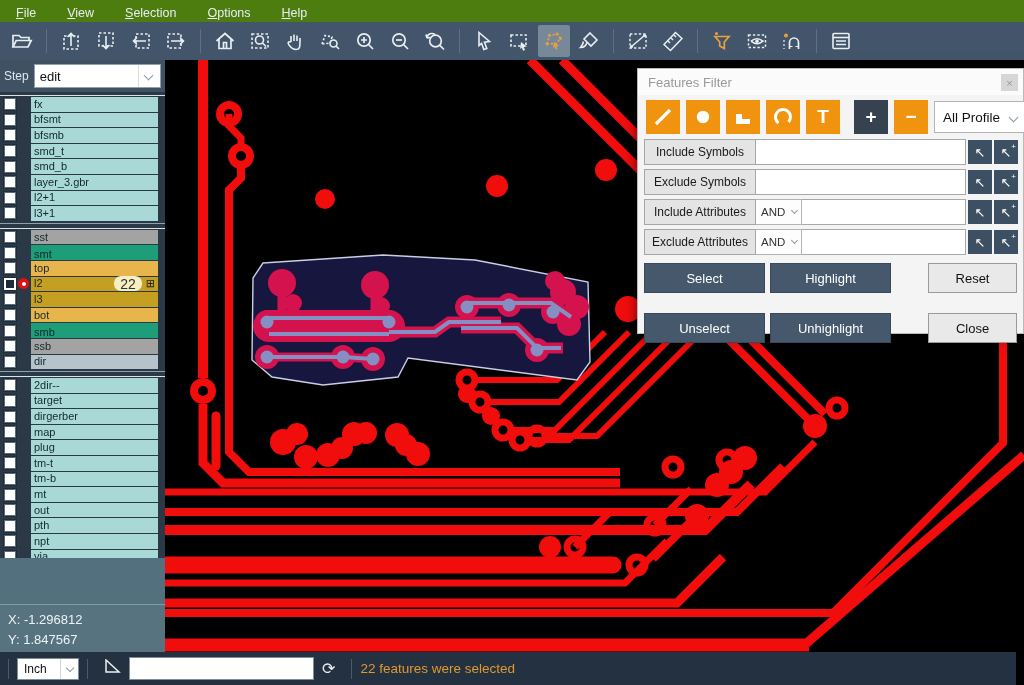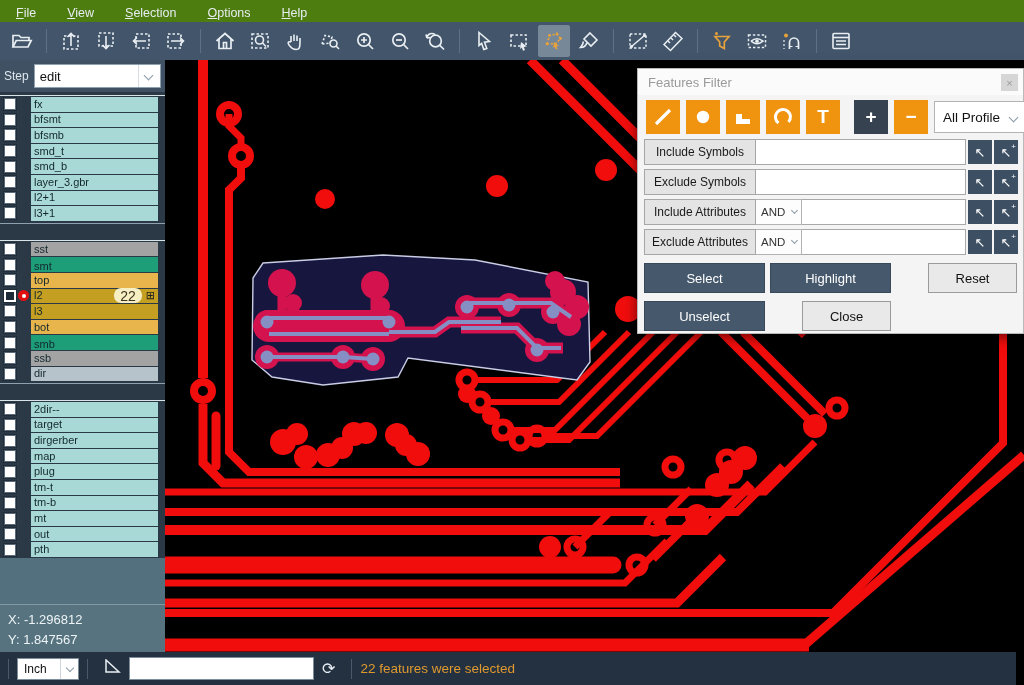--- a/index.html
+++ b/index.html
@@ -19,21 +19,21 @@
   .tbtn svg { display:block; }
 
   
   #sidebar { position:absolute; left:0; top:60px; width:165px; height:592px; background:#2b3947; }
   #steprow { height:32px; background:#3f5162; display:flex; align-items:center; padding:0 4px; }
   #steprow .lbl { color:#dfe7ee; font-size:12px; margin-right:5px; }
   .ddl { background:#fff; border:1px solid #8fa1af; height:24px; flex:1; display:flex; align-items:center; font-size:13px; color:#111; padding-left:5px; position:relative; }
   .chev { width:7px; height:7px; border-right:1.6px solid #8a9aa6; border-bottom:1.6px solid #8a9aa6; transform:rotate(45deg); position:absolute; right:8px; top:7px; }
   .ddl .chevbox { position:absolute; right:0; top:0; width:22px; height:100%; border-left:1px solid #d7dde2; }
   #layer-list { padding-top:3px; }
-  .lgroup { border-top:1px solid #d9e4e8; border-bottom:1px solid #8fa1af; margin-bottom:16px; padding:1px 0; }
+  .lgroup { border-top:1px solid #d9e4e8; border-bottom:1px solid #8fa1af; margin-bottom:4px; padding:1px 0; }
   .lrow { display:flex; align-items:center; height:14.6px; margin-bottom:1px; }
   .cb { width:12px; height:12px; background:#fff; border:1px solid #5a6a78; outline:1px solid #202c38; margin-left:4px; flex:none; }
   .cb.checked { background:#1c2a3a; border:2px solid #fff; }
   .gap { width:15px; height:14px; flex:none; position:relative; }
   .adot { position:absolute; left:2px; top:1.5px; width:11px; height:11px; border-radius:50%; background:#e11010; }
   .adot::after { content:""; position:absolute; left:3.5px; top:3.5px; width:4px; height:4px; border-radius:50%; background:#fff; }
   .cell { flex:1; height:14.6px; margin-right:7px; font-size:11px; color:#13282e; display:flex; align-items:center; padding:0 3px; line-height:1; }
   .c-teal { background:#a9d9d6; } .c-white { background:#a3a3a3; } .c-green { background:#1d9d78;align-items:flex-end; }
   .c-gold { background:#e7b54b; } .c-darkgold { background:#c59f21; } .c-gray { background:#b7c3cb; }
   .badge { margin-left:auto; background:#f6efc4; border-radius:7px; font-size:14px; color:#3a3320; padding:0.5px 6px; }
@@ -53,21 +53,21 @@
   .obtn.dark { background:#36424f; margin-left:8px; }
   .obtn.minus { margin-left:0; }
   #profile { margin-left:auto; margin-right:1px; width:92px; height:32px; background:#fff; border:1px solid #b3b3b3; font-size:13.5px; color:#111; display:flex; align-items:center; padding-left:8px; position:relative; flex:none; }
   .frow { display:flex; align-items:center; height:26px; margin:0 5px 4px 6px; }
   .flabel { width:112px; height:26px; background:#e4e4e4; border:1px solid #a6a6a6; font-size:12px; color:#1a1a1a; display:flex; align-items:center; justify-content:center; flex:none; }
   .andbox { width:46px; height:26px; background:#fdfdfd; border:1px solid #b3b3b3; border-left:none; font-size:11.5px; color:#333; display:flex; align-items:center; padding-left:5px; position:relative; flex:none; }
   .andbox .chev { right:4px; top:8px; width:5px; height:5px; }
   .finput { flex:1; height:26px; border:1px solid #a8a8a8; border-left:none; background:#fff; font-size:12px; padding:0 4px; outline:none; font-family:"Liberation Sans",sans-serif; }
   .abtn { width:24px; height:24px; background:#3d4f63; color:#fff; font-size:13px; margin-left:2px; display:flex; align-items:center; justify-content:center; flex:none; position:relative; }
   .abtn sup { font-size:8px; position:absolute; right:2px; top:2px; }
-  #dlg-buttons { display:grid; grid-template-columns:1fr 1fr 1fr; gap:8px 5px; margin:8px 6px 0 6px; }
+  #dlg-buttons { display:grid; grid-template-columns:1fr 1fr 1fr; gap:20px 5px; margin:8px 6px 0 6px; }
   .dbtn { height:30px; font-size:13px; display:flex; align-items:center; justify-content:center; }
   .dbtn.navy { background:#46586c; color:#fff; border:1px solid #39485a; }
   .dbtn.light { background:#e9e9e9; color:#111; border:1px solid #9a9a9a;margin-left:32px; }
 
   
   #statusbar { position:absolute; left:0; top:652px; width:1016px; height:33px; background:#233140; display:flex; align-items:center; }
   .ssep { width:1px; height:20px; background:#4a5a6c; margin:0 8px; }
   #unit { width:62px; height:22px; background:#fff; border:1px solid #7e8d9a; font-size:12px; color:#111; display:flex; align-items:center; padding-left:6px; position:relative; }
   #unit .chevbox { position:absolute; right:0; top:0; width:18px; height:100%; border-left:1px solid #cfd5da; }
   #unit .chev { right:5px; top:6px; width:6px; height:6px; }
@@ -690,20 +690,21 @@
       <div class="abtn">
           <span>↖</span>
           <sup>+</sup>
         </div>
     </div>
     <div id="dlg-buttons">
       <div class="dbtn navy">Select</div>
       <div class="dbtn navy">Highlight</div>
       <div class="dbtn light">Reset</div>
       <div class="dbtn navy">Unselect</div>
+      <div class="dbtn navy">Unhighlight</div>
       <div class="dbtn light">Close</div>
     </div>
   </div>
 
   <div id="statusbar">
     <div class="ssep"></div>
     <div id="unit">
         <span>Inch</span>
         <span class="chevbox"></span>
         <span class="chev"></span>

